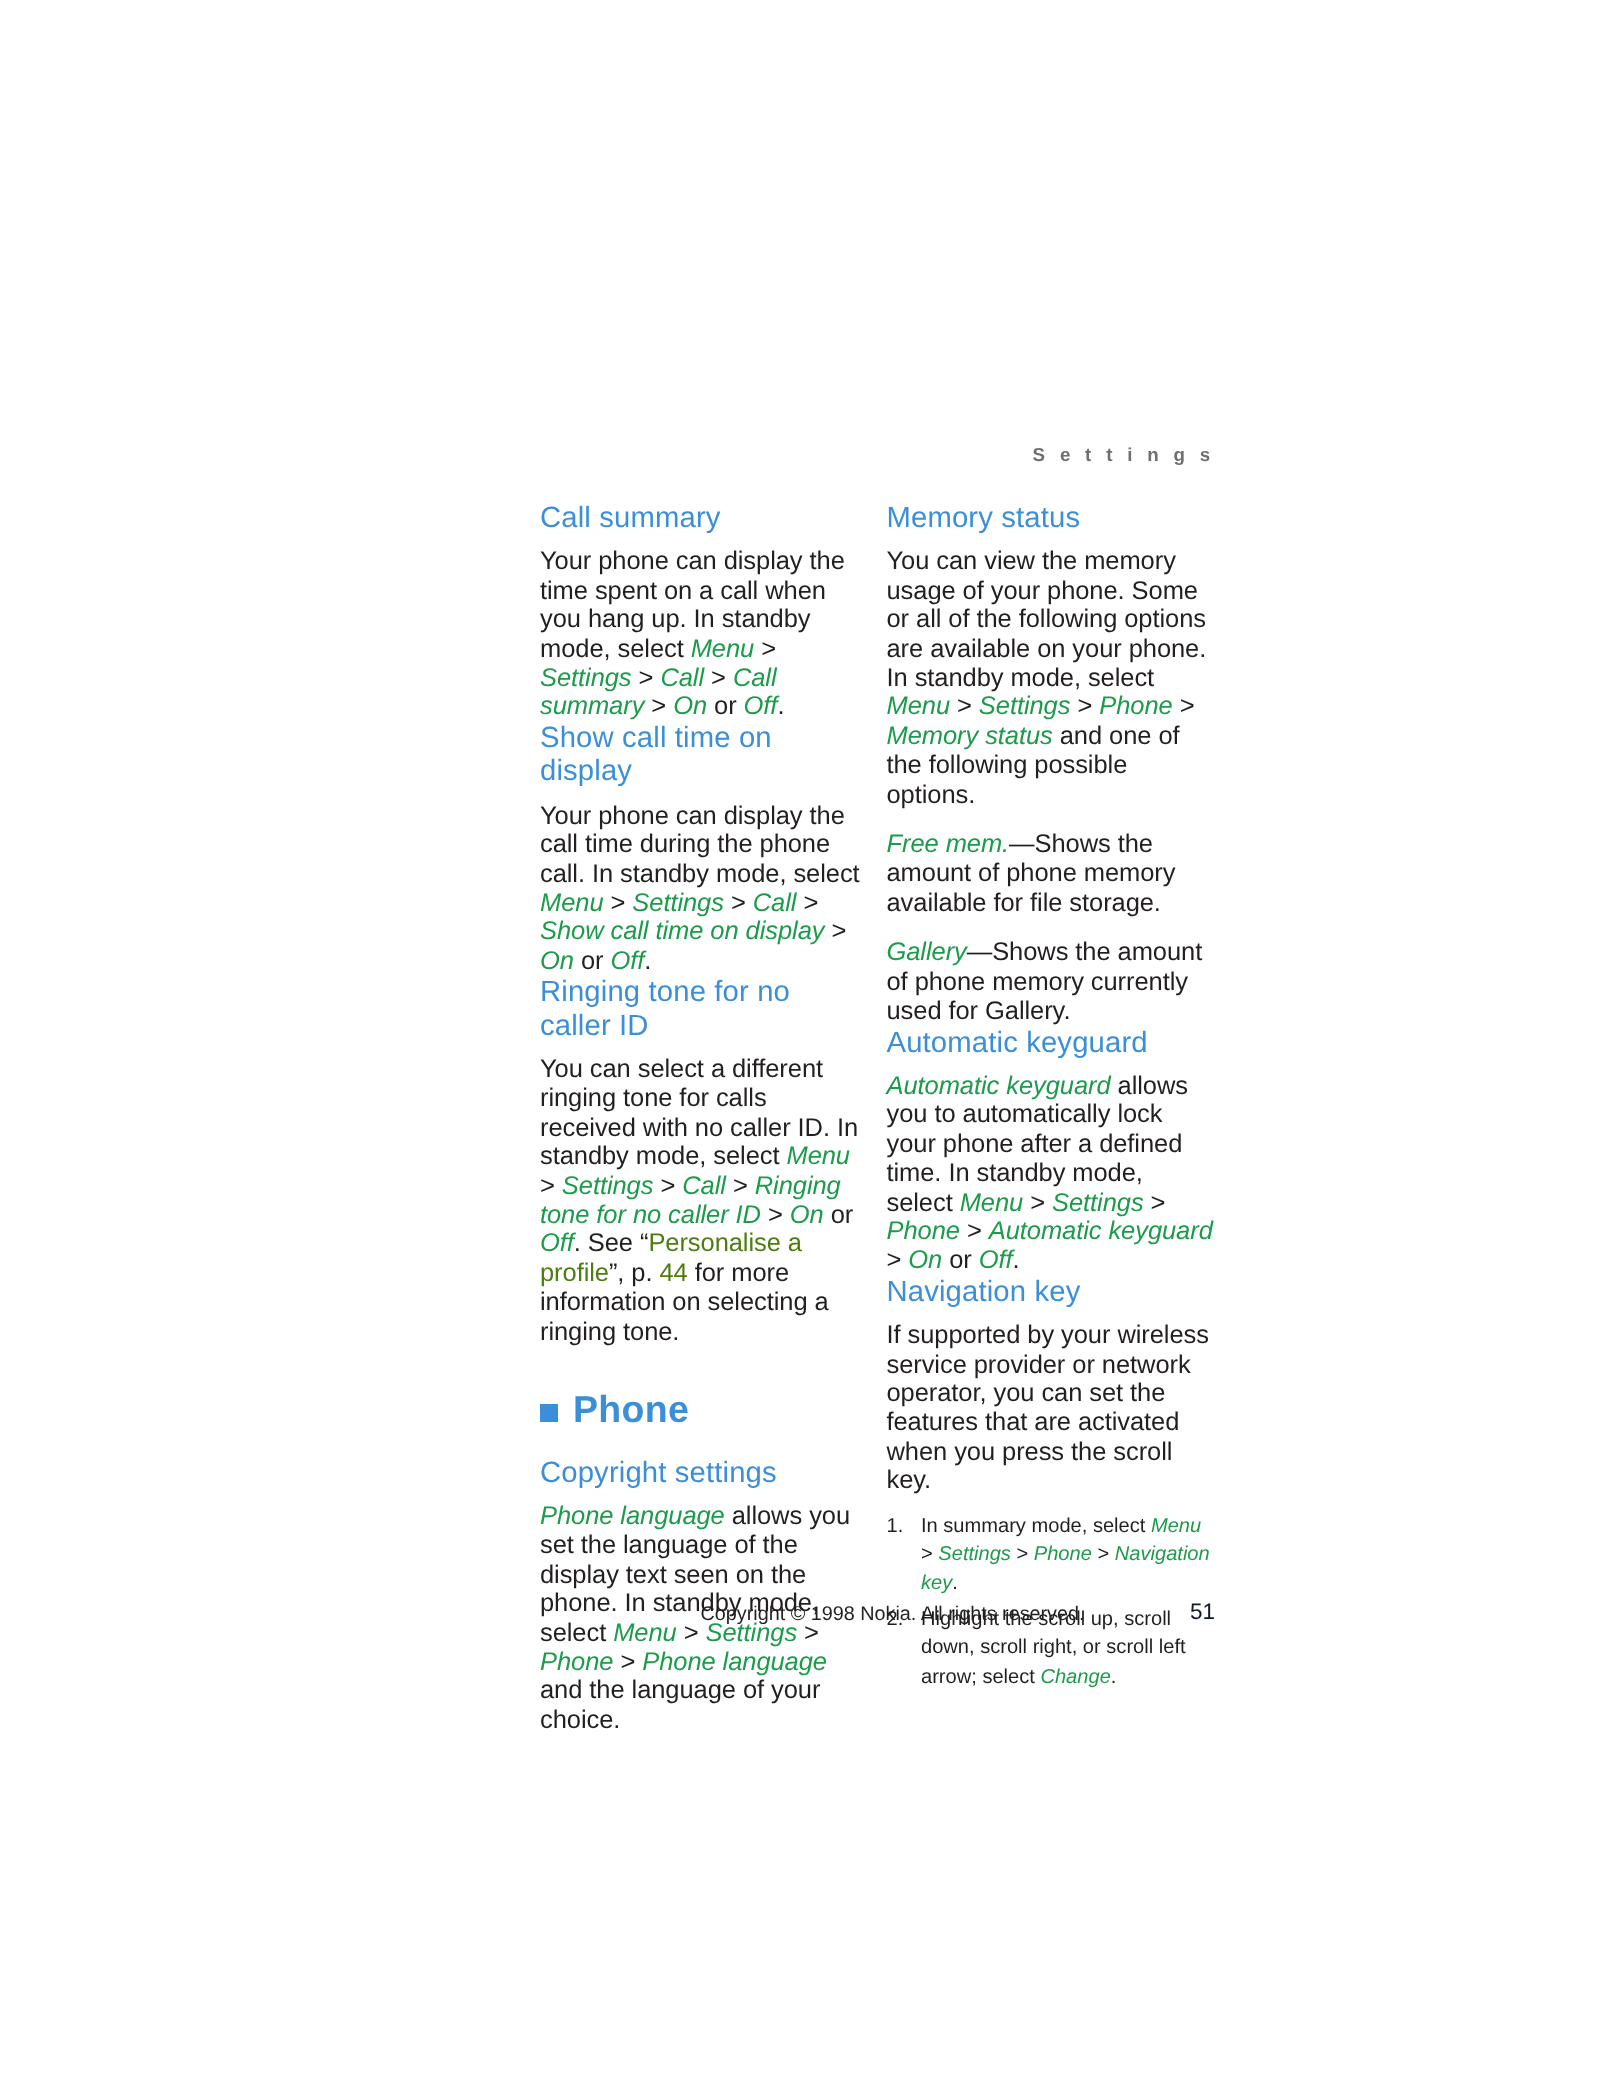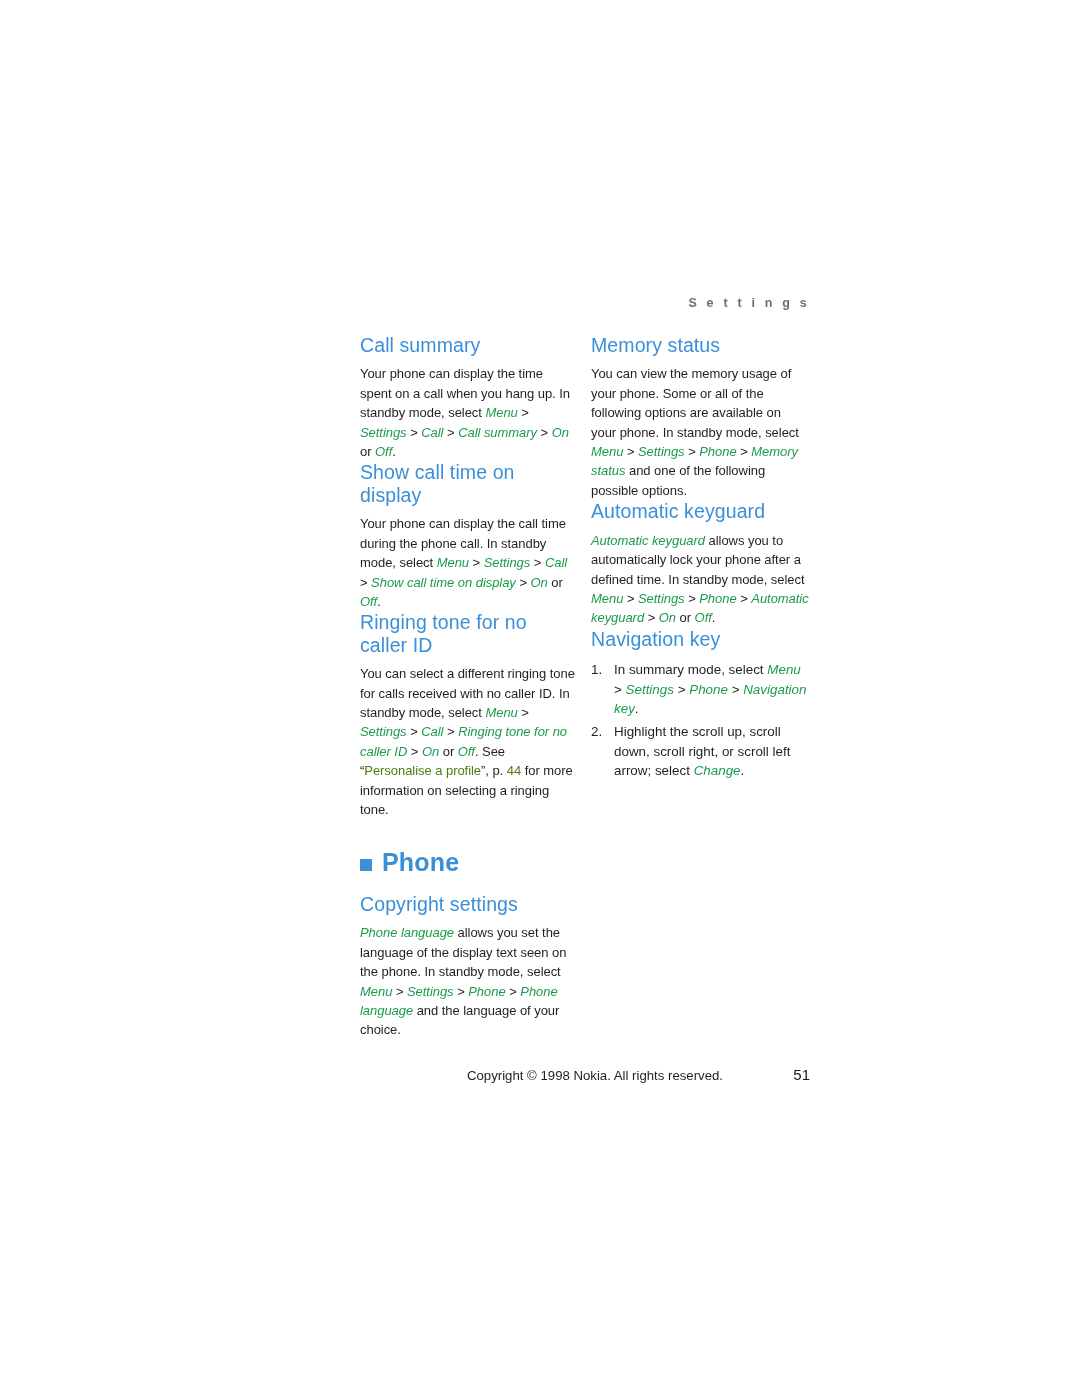--- a/index.html
+++ b/index.html
@@ -45,21 +45,21 @@
     font-weight: normal;
     color: #3a8fd8;
     margin: 0 0 8px 0;
     line-height: 1.15;
     letter-spacing: 0.1px;
   }
   h2.sec.tight { margin-top: 0; }
   .gap-before { margin-top: 22px; }
 
   p.body {
-    font-size: 13px;
+    font-size: 17px;
     line-height: 19.4px;
     margin: 0 0 0 0;
     color: #231f20;
     letter-spacing: -0.05px;
   }
   p.body + p.body { margin-top: 14px; }
 
   .grn { color: #1c9b4b; font-style: italic; }
   .grn-n { color: #4d7c0f; font-style: normal; }
 
@@ -152,25 +152,28 @@
 
     <h2 class="sec">Copyright settings</h2>
     <p class="body"><span class="grn">Phone language</span><span> allows you set the language of the display text seen on the phone. In standby mode, select </span><span class="grn">Menu</span><span> &gt; </span><span class="grn">Settings</span><span> &gt; </span><span class="grn">Phone</span><span> &gt; </span><span class="grn">Phone language</span><span> and the language of your choice.</span></p>
 
   </div>
 
   <div class="col col-right">
 
     <h2 class="sec tight">Memory status</h2>
     <p class="body"><span>You can view the memory usage of your phone. Some or all of the following options are available on your phone. In standby mode, select </span><span class="grn">Menu</span><span> &gt; </span><span class="grn">Settings</span><span> &gt; </span><span class="grn">Phone</span><span> &gt; </span><span class="grn">Memory status</span><span> and one of the following possible options.</span></p>
+    <p class="body"><span class="grn">Free mem.</span><span>—Shows the amount of phone memory available for file storage.</span></p>
+    <p class="body"><span class="grn">Gallery</span><span>—Shows the amount of phone memory currently used for Gallery.</span></p>
 
     <h2 class="sec gap-before">Automatic keyguard</h2>
     <p class="body"><span class="grn">Automatic keyguard</span><span> allows you to automatically lock your phone after a defined time. In standby mode, select </span><span class="grn">Menu</span><span> &gt; </span><span class="grn">Settings</span><span> &gt; </span><span class="grn">Phone</span><span> &gt; </span><span class="grn">Automatic keyguard</span><span> &gt; </span><span class="grn">On</span><span> or </span><span class="grn">Off</span><span>.</span></p>
 
     <h2 class="sec gap-before">Navigation key</h2>
+    <p class="body"><span>If supported by your wireless service provider or network operator, you can set the features that are activated when you press the scroll key.</span></p>
 
     <ol class="steps">
       <li>
         <span class="num">1.</span>
         <span><span>In summary mode, select </span><span class="grn">Menu</span><span> &gt; </span><span class="grn">Settings</span><span> &gt; </span><span class="grn">Phone</span><span> &gt; </span><span class="grn">Navigation key</span><span>.</span></span>
       </li>
       <li>
         <span class="num">2.</span>
         <span><span>Highlight the scroll up, scroll down, scroll right, or scroll left arrow; select </span><span class="grn">Change</span><span>.</span></span>
       </li>

